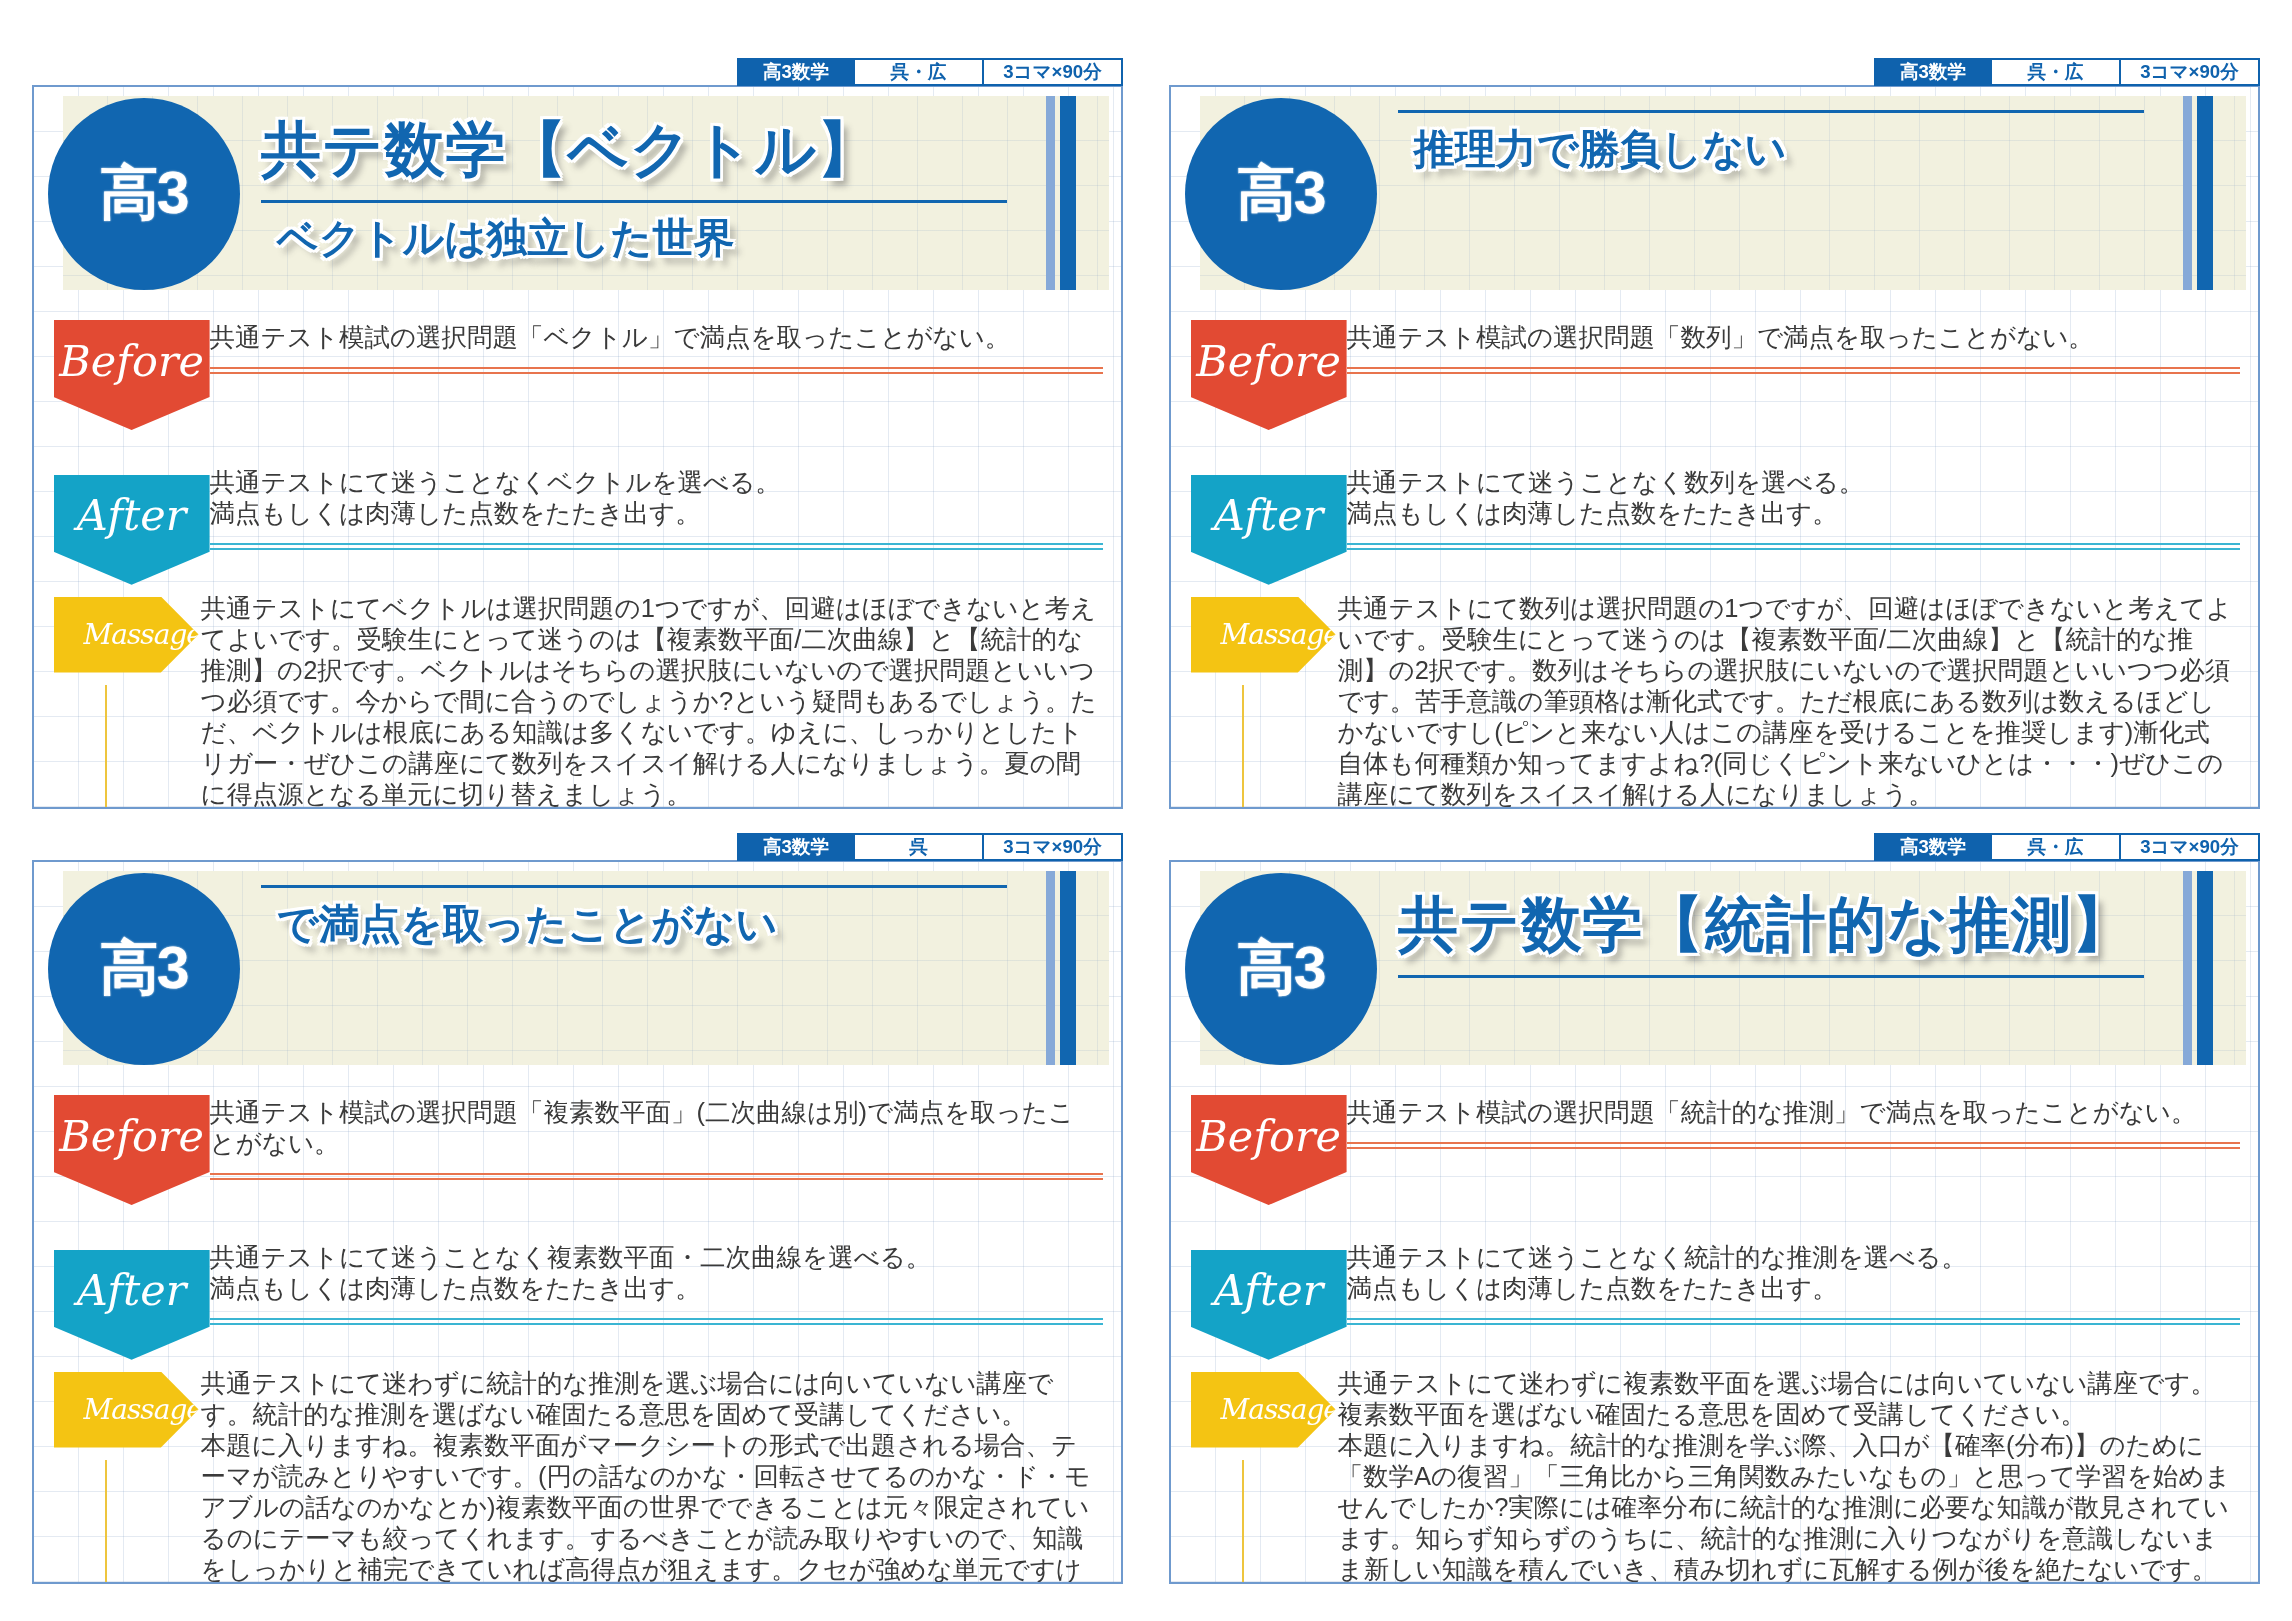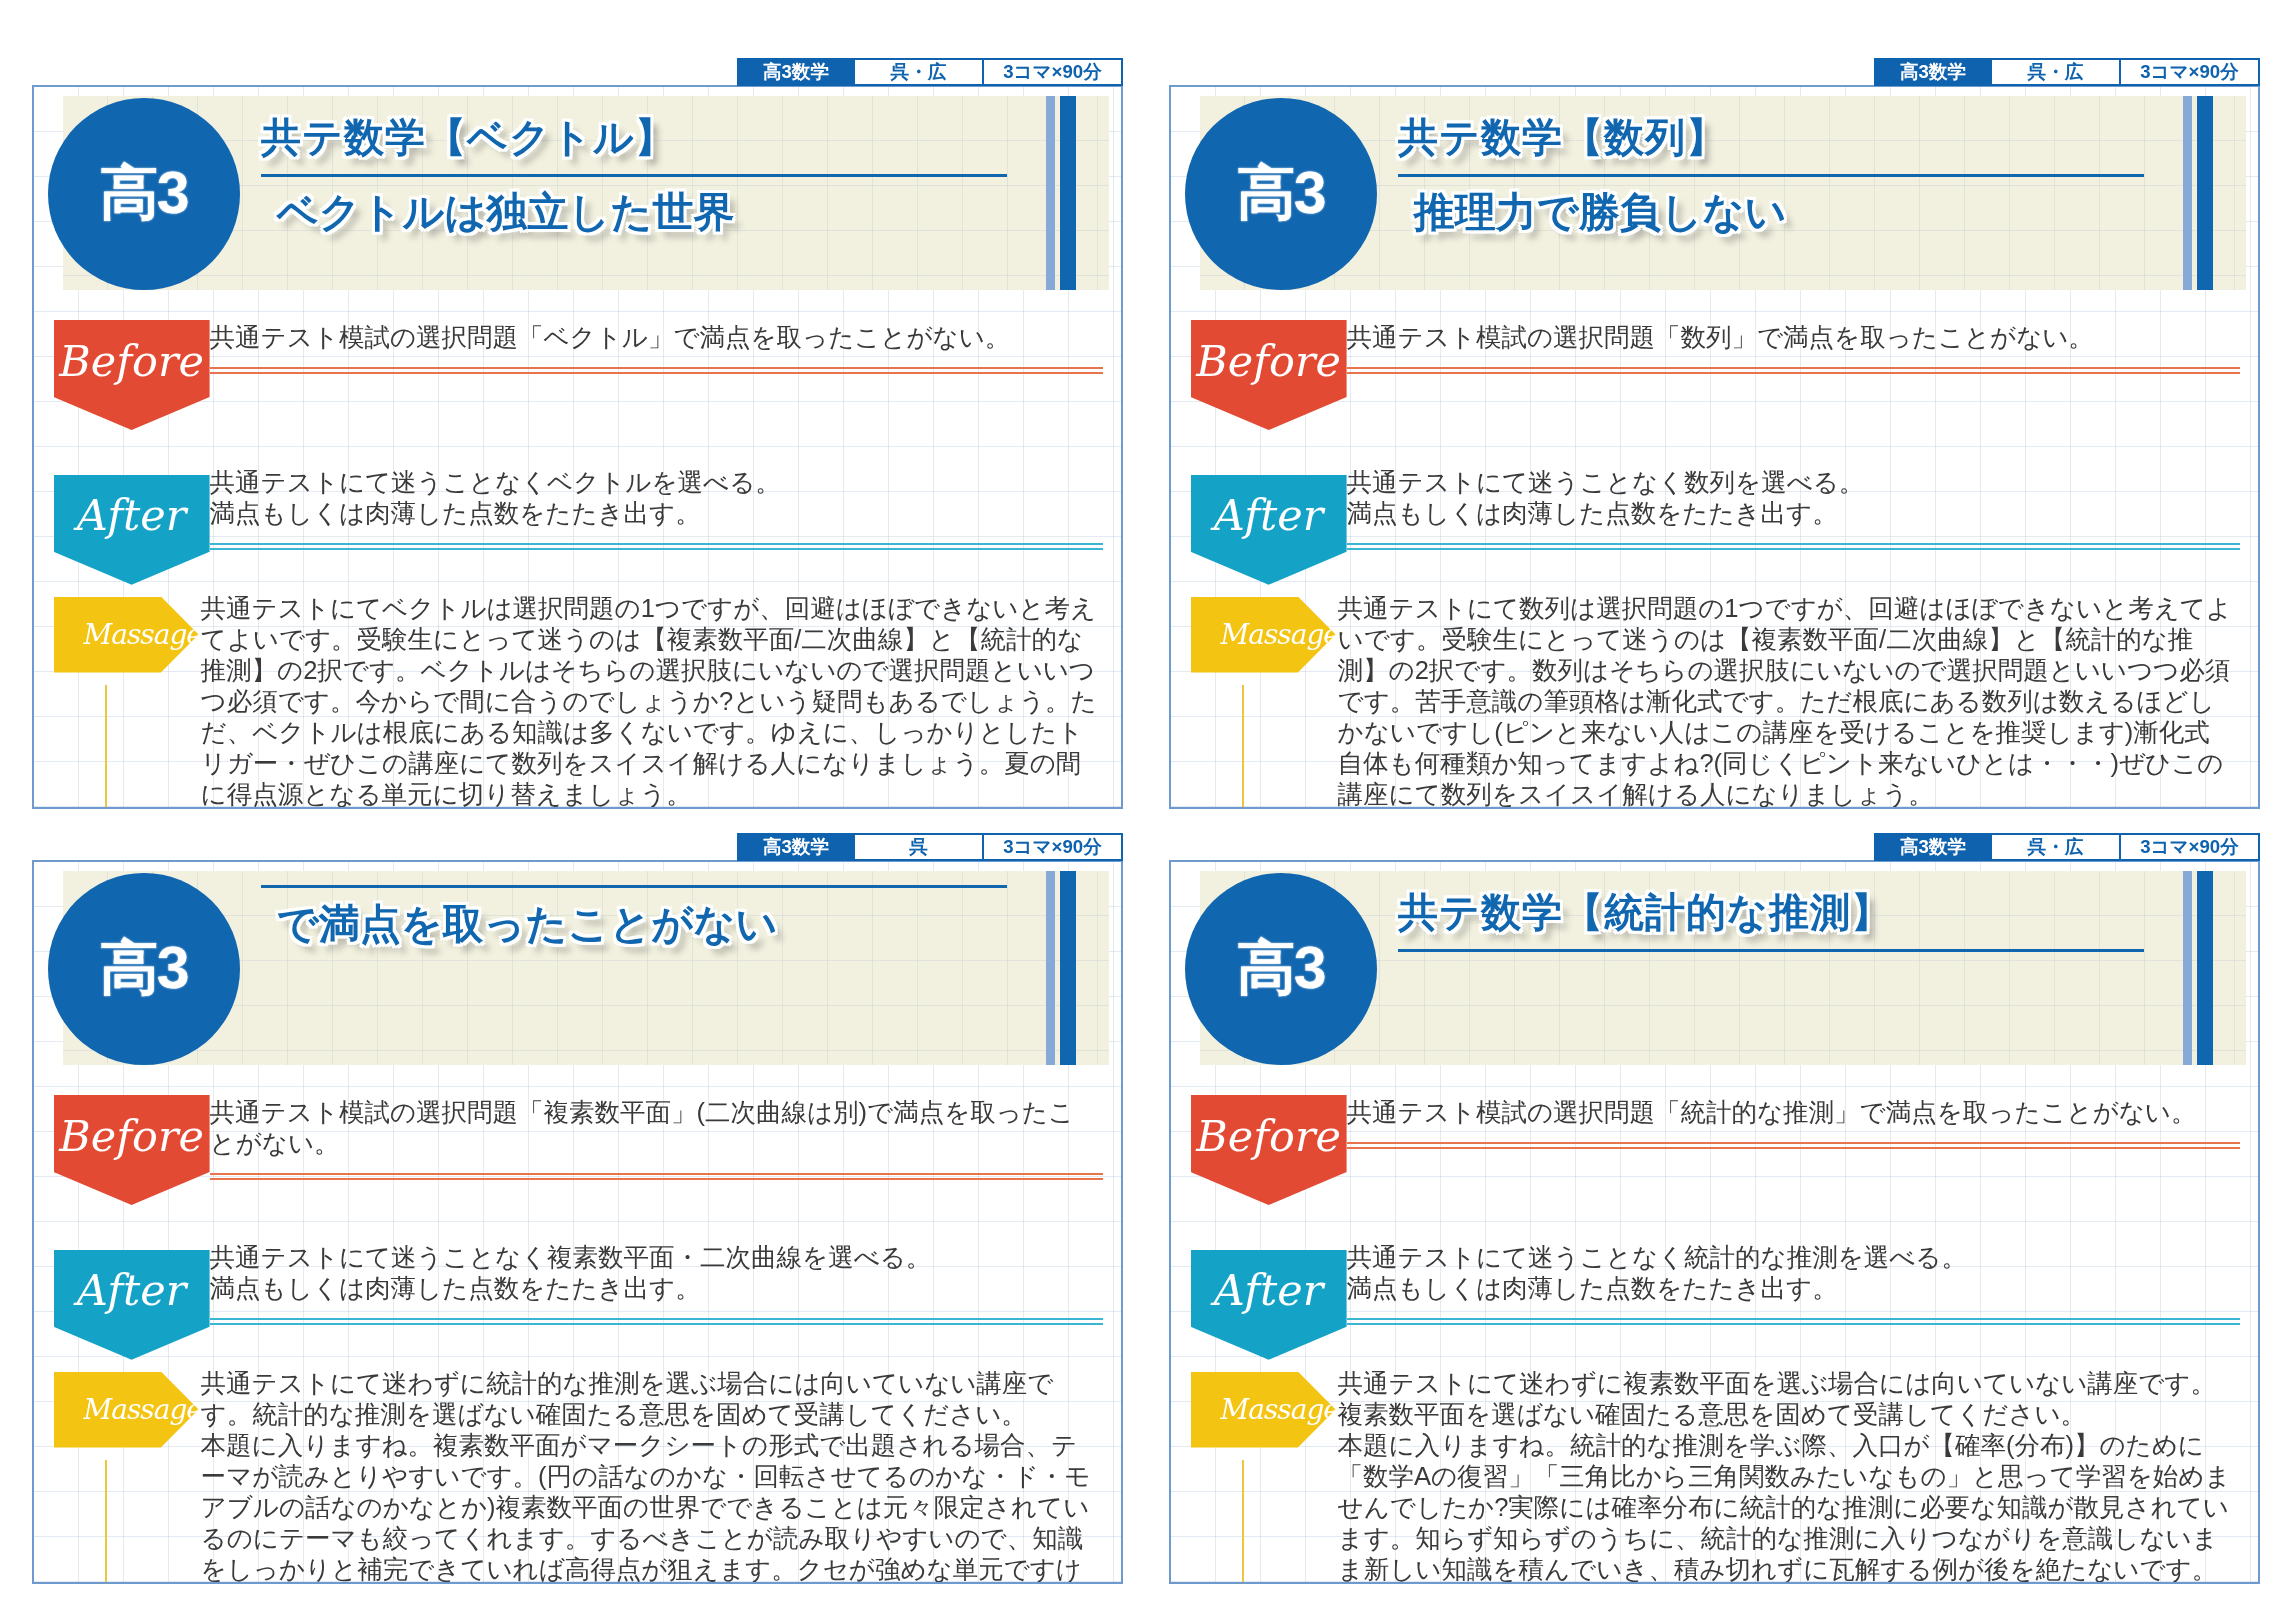--- a/index.html
+++ b/index.html
@@ -34,21 +34,21 @@
       repeating-linear-gradient(to bottom, transparent 0 44px, rgba(120,150,190,.15) 44px 45px);
     z-index:1;}
   .band-inner{margin:13.7px 102px 0 198px;position:relative;z-index:2;}
   .outline-blue{
     color:#1166b0;font-weight:800;white-space:nowrap;
     text-shadow:
       -2.9px -2.9px 0 #fff, 0 -2.9px 0 #fff, 2.9px -2.9px 0 #fff,
       -2.9px 0 0 #fff, 2.9px 0 0 #fff,
       -2.9px 2.9px 0 #fff, 0 2.9px 0 #fff, 2.9px 2.9px 0 #fff,
       6.9px 7.8px 5.9px rgba(90,90,90,.45);}
-  .course-title{font-size:40px;letter-spacing:1px;font-family:Liberation Mono, monospace;}
+  .course-title{font-size:60px;letter-spacing:1px;font-family:Liberation Mono, monospace;}
   .title-divider{height:2.9px;background:#1166b0;margin:8.8px 0 8.8px 0;}
   .course-subtitle{font-size:41px;padding-left:15.7px;}
   .bars{position:absolute;right:33px;top:0;height:194px;display:flex;gap:4.9px;z-index:3;}
   .bar-light{width:8.8px;height:100%;background:#86a9d8;}
   .bar-dark{width:16.7px;height:100%;background:#1166b0;}
 
   .grade-circle{position:absolute;top:11.8px;left:13.7px;width:192px;height:192px;border-radius:50%;
     background:#1166b0;display:flex;align-items:center;justify-content:center;z-index:4;}
   .grade-circle span{color:#fff;font-size:59px;font-weight:800;letter-spacing:-2px;
     text-shadow:0 0 2px #fff;}
@@ -128,21 +128,20 @@
 
 <section class="panel-wrap" id="p2">
   <div class="tabs">
     <div class="tab tab-first tw1">高3数学</div>
     <div class="tab tw2">呉・広</div>
     <div class="tab tw3">3コマ×90分</div>
   </div>
   <div class="panel">
     <div class="band">
       <div class="band-inner">
-        <div class="course-title outline-blue">共テ数学【数列】</div>
         <div class="title-divider"></div>
         <div class="course-subtitle outline-blue">推理力で勝負しない</div>
       </div>
       <div class="bars">
           <i class="bar-light"></i>
           <i class="bar-dark"></i>
         </div>
     </div>
     <div class="grade-circle">
         <span>高3</span>

